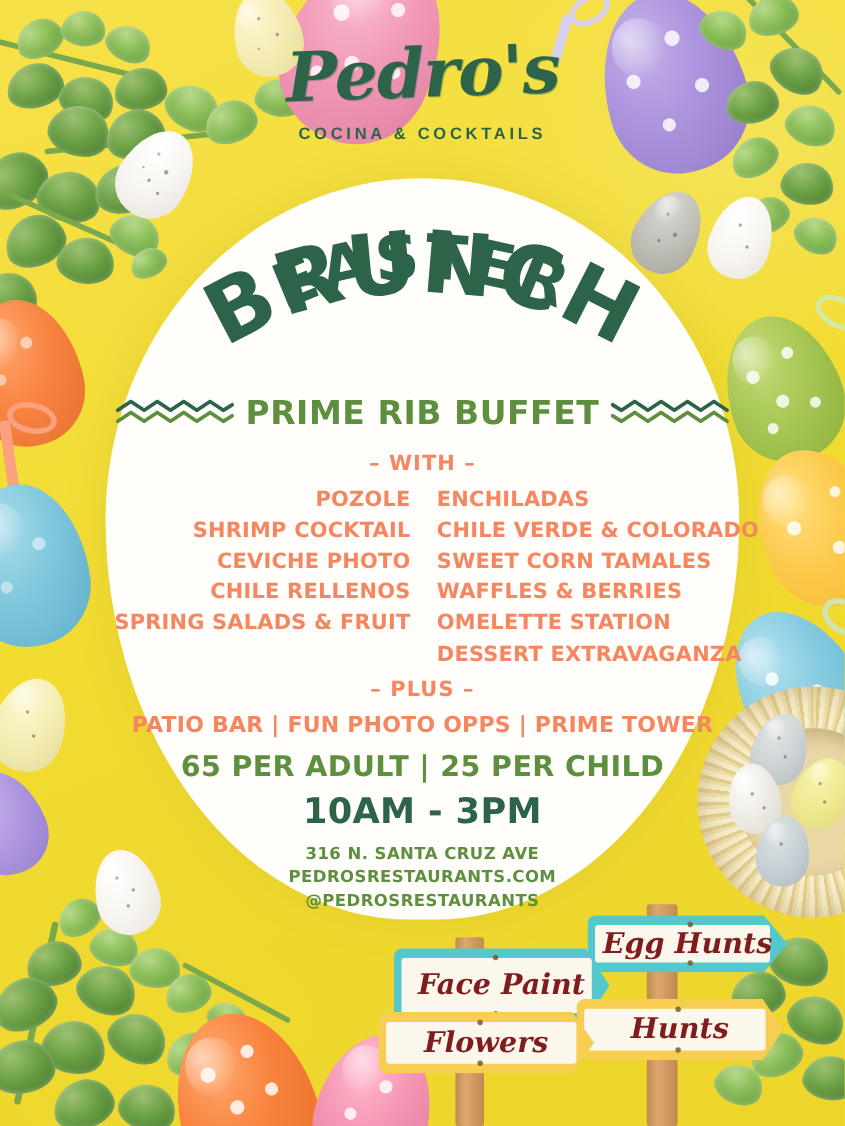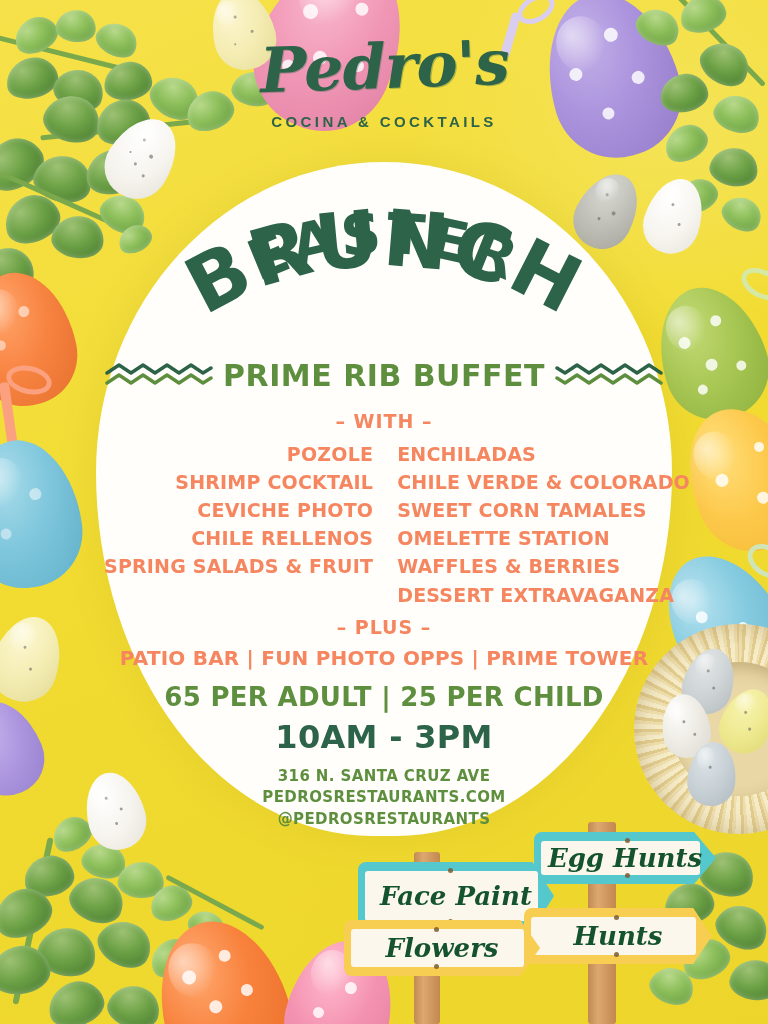--- a/index.html
+++ b/index.html
@@ -284,21 +284,21 @@
     position: absolute;
     left: 7px; right: 16px; top: 9px; bottom: 9px;
     background: #FBF7EC;
     border-radius: 3px;
   }
   .sign .label {
     position: relative;
     font-family: "DejaVu Serif", serif;
     font-style: italic;
     font-weight: bold;
-    color: #14532d;
+    color: #7f1d1d;
     white-space: nowrap;
     z-index: 2;
   }
   .nailhead {
     position: absolute;
     width: 5px; height: 5px;
     border-radius: 50%;
     background: #7a5a33;
     opacity: .85;
   }
@@ -577,22 +577,22 @@
         <div class="menu-item">POZOLE</div>
         <div class="menu-item">SHRIMP COCKTAIL</div>
         <div class="menu-item">CEVICHE PHOTO</div>
         <div class="menu-item">CHILE RELLENOS</div>
         <div class="menu-item">SPRING SALADS &amp; FRUIT</div>
       </div>
       <div class="col-r">
         <div class="menu-item">ENCHILADAS</div>
         <div class="menu-item">CHILE VERDE &amp; COLORADO</div>
         <div class="menu-item">SWEET CORN TAMALES</div>
+        <div class="menu-item">WAFFLES &amp; BERRIES</div>
         <div class="menu-item">OMELETTE STATION</div>
-        <div class="menu-item">WAFFLES &amp; BERRIES</div>
         <div class="menu-item">DESSERT EXTRAVAGANZA</div>
       </div>
     </div>
 
     <div class="plus-label">– PLUS –</div>
     <div class="plus-line">PATIO BAR | FUN PHOTO OPPS | PRIME TOWER</div>
 
     <div class="price-line">65 PER ADULT | 25 PER CHILD</div>
     <div class="time-line">10AM - 3PM</div>
 

